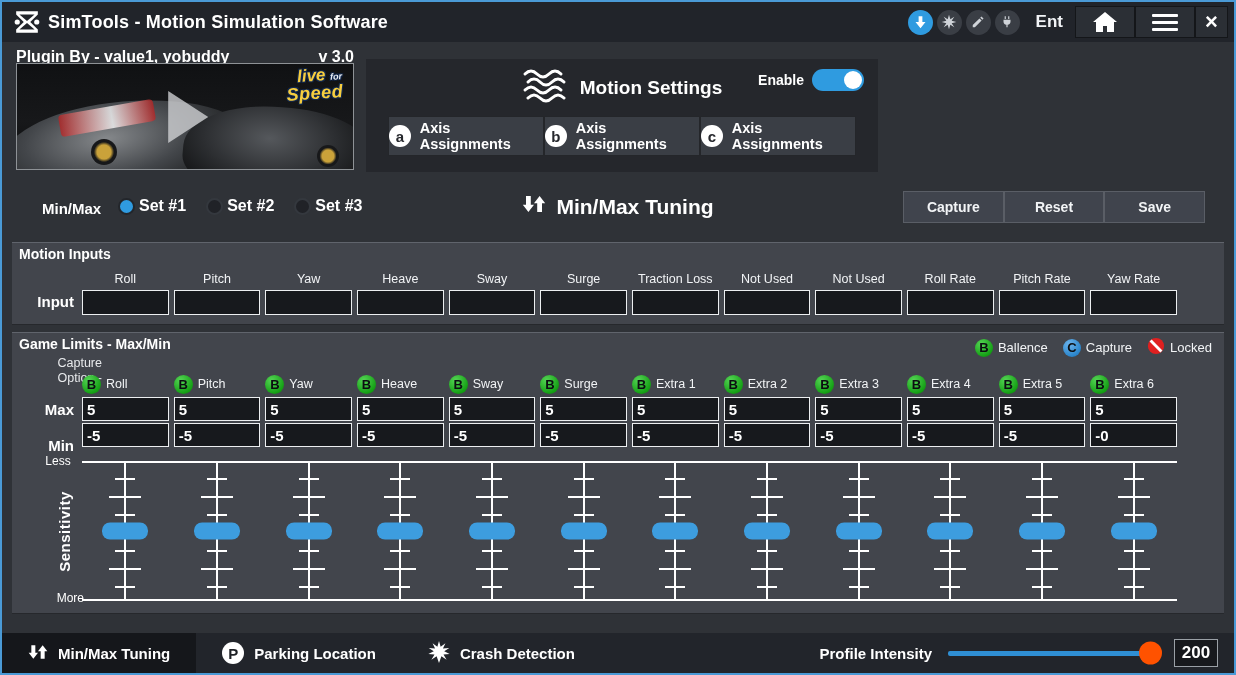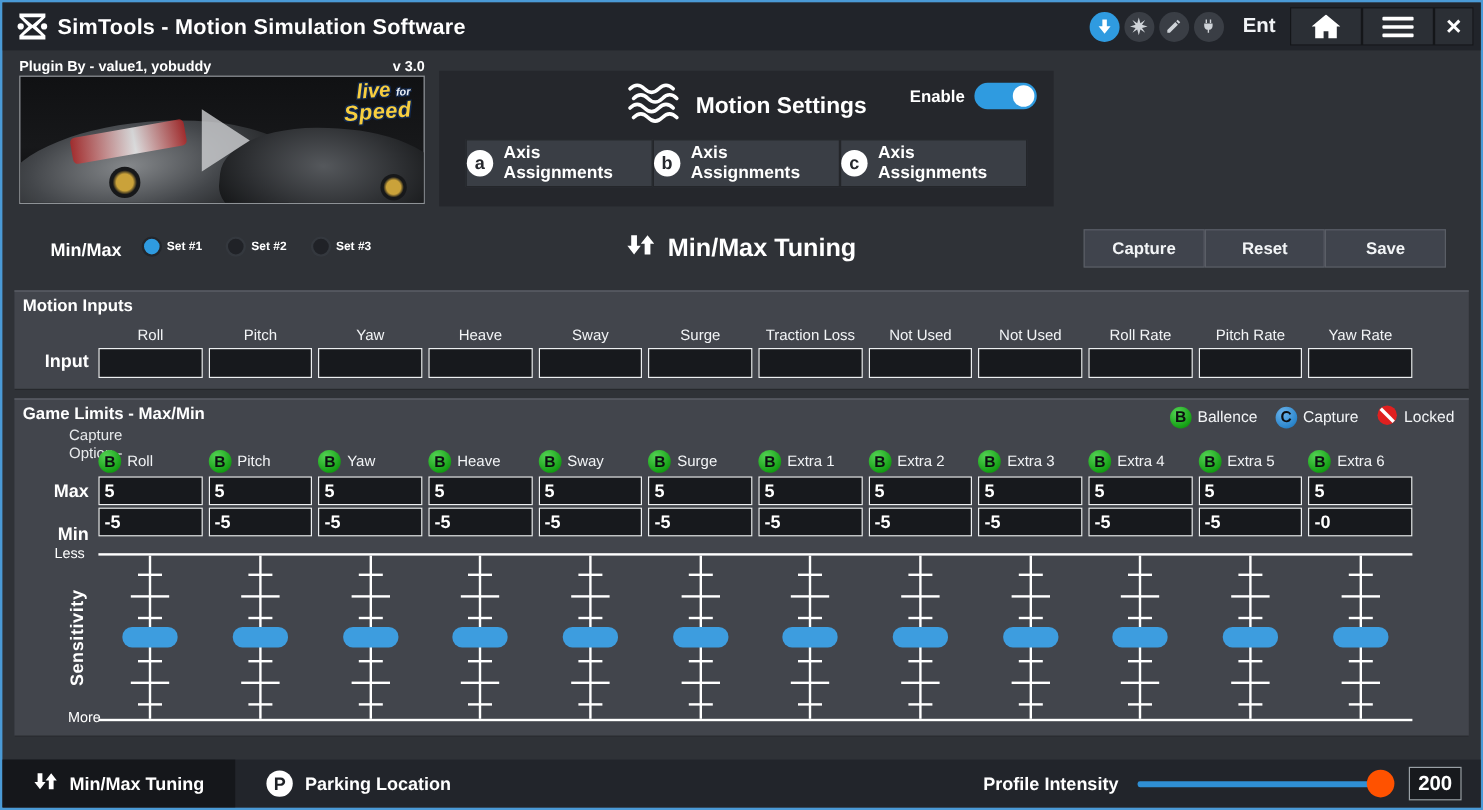--- a/index.html
+++ b/index.html
@@ -19,21 +19,21 @@
   .circle-gray { background:#3a3e45; }
   .ent { color:#f2f4f7; font-weight:bold; font-size:17px; margin:0 12px 0 16px; }
   .tb-btn { width:60px; height:32px; background:#2b2f35; border:1px solid #141619;
             display:flex; align-items:center; justify-content:center; cursor:pointer; }
   .tb-btn.close { width:33px; color:#fff; font-size:22px; font-weight:bold; line-height:1; }
   .burger { display:flex; flex-direction:column; gap:4px; }
   .burger i { display:block; width:26px; height:3px; background:#fff; border-radius:1px; }
 
   
   .plugin-caption { position:absolute; left:14px; top:46px; width:338px; display:flex;
-                    justify-content:space-between; color:#fff; font-weight:bold; font-size:12px; }
+                    justify-content:space-between; color:#fff; font-weight:bold; font-size:16px; }
   .game-image { position:absolute; left:14px; top:61px; width:338px; height:107px;
                 background:linear-gradient(180deg,#101113 0%,#17181a 55%,#0a0b0c 100%);
                 border:1px solid #8e9296; overflow:hidden; cursor:pointer; }
   .car-a { position:absolute; left:-14px; bottom:-32px; width:250px; height:100px; transform:rotate(-7deg);
            border-radius:45% 55% 40% 40%; background:radial-gradient(ellipse at 42% 35%, #85888b 0%, #43464a 40%, #141516 78%); }
   .car-b { position:absolute; right:-20px; bottom:-30px; width:190px; height:92px; transform:rotate(5deg);
            border-radius:50% 45% 40% 40%; background:radial-gradient(ellipse at 45% 35%, #55585c 0%, #2c2e31 45%, #0e0f10 80%); }
   .stripe { position:absolute; left:42px; bottom:40px; width:96px; height:22px; transform:rotate(-10deg);
             background:linear-gradient(90deg,#b22, #fff 55%, #b22); opacity:.75; border-radius:4px; }
   .wheel { position:absolute; width:26px; height:26px; border-radius:50%;
@@ -75,21 +75,21 @@
               padding:0 9px; color:#fff; font-weight:bold; font-size:14px; cursor:pointer; }
   .dd-chevron { font-size:12px; color:#dfe3e7; }
   .sp-buttons { position:absolute; left:21px; right:25px; top:59px; height:40px; display:grid;
                 grid-template-columns:1fr 1fr 1fr; }
   .sp-btn { background:#3d4148; border:1px solid #26282c; color:#fff; font-weight:bold; font-size:15px;
             display:flex; align-items:center; justify-content:center; cursor:pointer; }
 
   
   .minmax-label { position:absolute; left:40px; top:198px; color:#fff; font-weight:bold; font-size:15px; }
   .set-radios { position:absolute; left:116px; top:195px; display:flex; gap:20px; align-items:center; }
-  .radio { display:flex; align-items:center; gap:4px; color:#fff; font-weight:bold; font-size:10px; cursor:pointer; }
+  .radio { display:flex; align-items:center; gap:4px; color:#fff; font-weight:bold; font-size:16px; cursor:pointer; }
   .radio-circle { width:17px; height:17px; border-radius:50%; background:#202227; border:2px solid #34383e; }
   .radio.selected .radio-circle { background:#2f9be0; border-color:#23262b; }
   .tuning-title { position:absolute; left:0; right:0; top:191px; display:flex; justify-content:center;
                   align-items:center; gap:10px; color:#fff; font-weight:bold; font-size:21px; }
   .trs-buttons { position:absolute; left:901px; top:189px; width:302px; height:32px; display:grid;
                  grid-template-columns:1fr 1fr 1fr; }
   .trs-btn { background:#40444d; border:1px solid #5a5e66; color:#f2f4f6; font-weight:bold; font-size:14px;
              display:flex; align-items:center; justify-content:center; cursor:pointer; }
 
   
@@ -567,20 +567,28 @@
         <svg width="20" height="18" viewBox="0 0 30 22">
             <path fill="#fff" d="M5 1h6v11h4l-7 9-7-9h4zM19 21h6V10h4l-7-9-7 9h4z"></path>
           </svg>
       </span>
       <span>Min/Max Tuning</span>
     </div>
     <div class="tab">
       <span class="p-disc">P</span>
       <span>Parking Location</span>
     </div>
+    <div class="tab">
+      <span>
+        <svg width="22" height="22" viewBox="0 0 24 24">
+            <path fill="#fff" d="M12 0l1.8 6.2L19 2.5l-2.7 5.6 6.9-.6-5.5 3.7 5.9 3-6.7.4 3.4 5.9-5.7-3.9L12 24l-2.6-7.4-5.7 3.9 3.4-5.9-6.7-.4 5.9-3L.8 7.5l6.9.6L5 2.5l5.2 3.7z"></path>
+          </svg>
+      </span>
+      <span>Crash Detection</span>
+    </div>
     <div class="intensity">
       <span class="int-label">Profile Intensity</span>
       <span class="int-slider">
         <span class="int-knob"></span>
       </span>
       <span class="int-value">200</span>
     </div>
   </div>
 
 </div>

